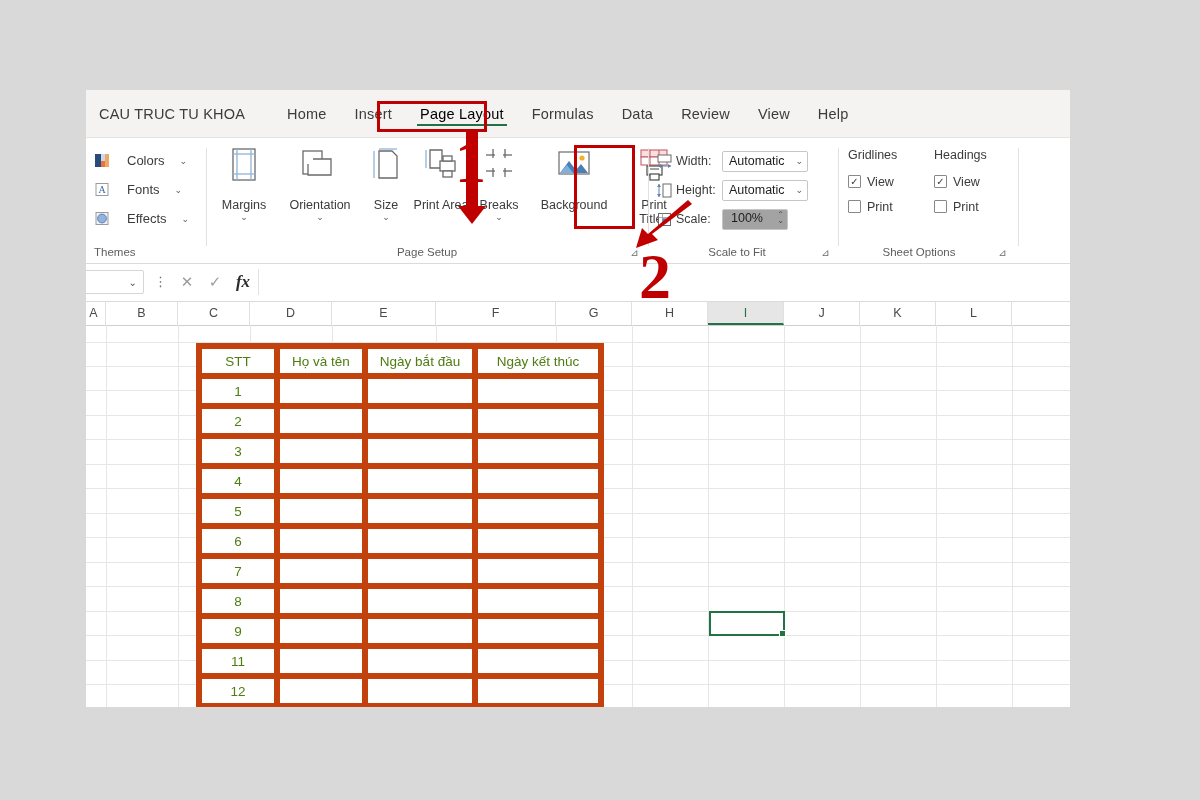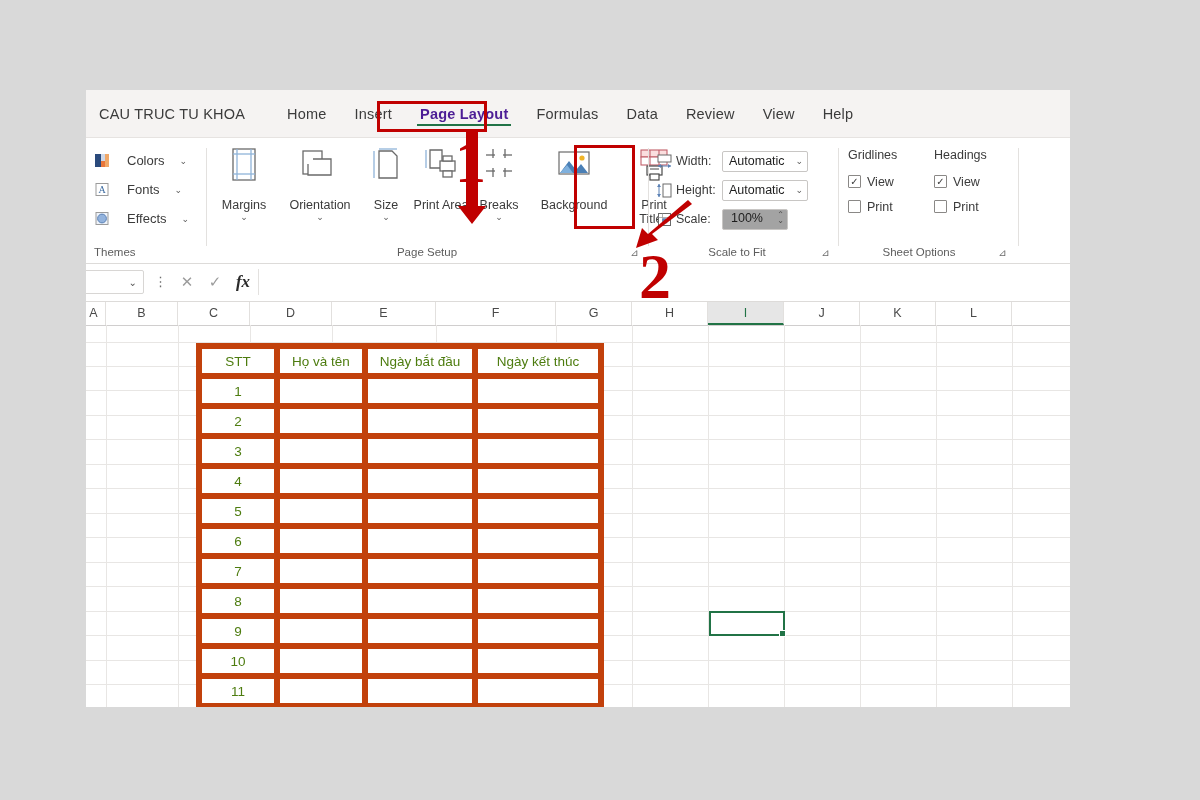--- a/index.html
+++ b/index.html
@@ -18,21 +18,21 @@
   .tabbar{
     position:relative;height:47px;background:#f5f3f2;
     border-bottom:1px solid #e6e3e1;
   }
   .tabs{display:flex;align-items:center;height:47px;padding-left:9px;}
   .tab{
     font-size:14.5px;color:#3b3b3b;padding:6px 11px;margin-right:6px;
     white-space:nowrap;letter-spacing:.2px;
   }
   .tab.docname{margin-right:20px;padding-left:4px;}
-  .tab.active{color:#4c1d95;font-weight:700;position:relative;}
+  .tab.active{color:#000000;font-weight:400;position:relative;}
   .tab.active:after{
     content:"";position:absolute;left:8px;right:8px;bottom:2px;height:2px;
     background:#217346;
   }
 
   
   .ribbon{
     position:relative;height:125px;background:#ffffff;
     border-bottom:1px solid #dddbd9;
   }
@@ -532,26 +532,20 @@
               <td class="c-start"></td>
               <td class="c-end"></td>
             </tr>
             <tr>
               <td class="c-stt">9</td>
               <td class="c-name"></td>
               <td class="c-start"></td>
               <td class="c-end"></td>
             </tr>
             <tr>
-              <td class="c-stt">10</td>
-              <td class="c-name"></td>
-              <td class="c-start"></td>
-              <td class="c-end"></td>
-            </tr>
-            <tr>
               <td class="c-stt">11</td>
               <td class="c-name"></td>
               <td class="c-start"></td>
               <td class="c-end"></td>
             </tr>
             <tr>
               <td class="c-stt">12</td>
               <td class="c-name"></td>
               <td class="c-start"></td>
               <td class="c-end"></td>

